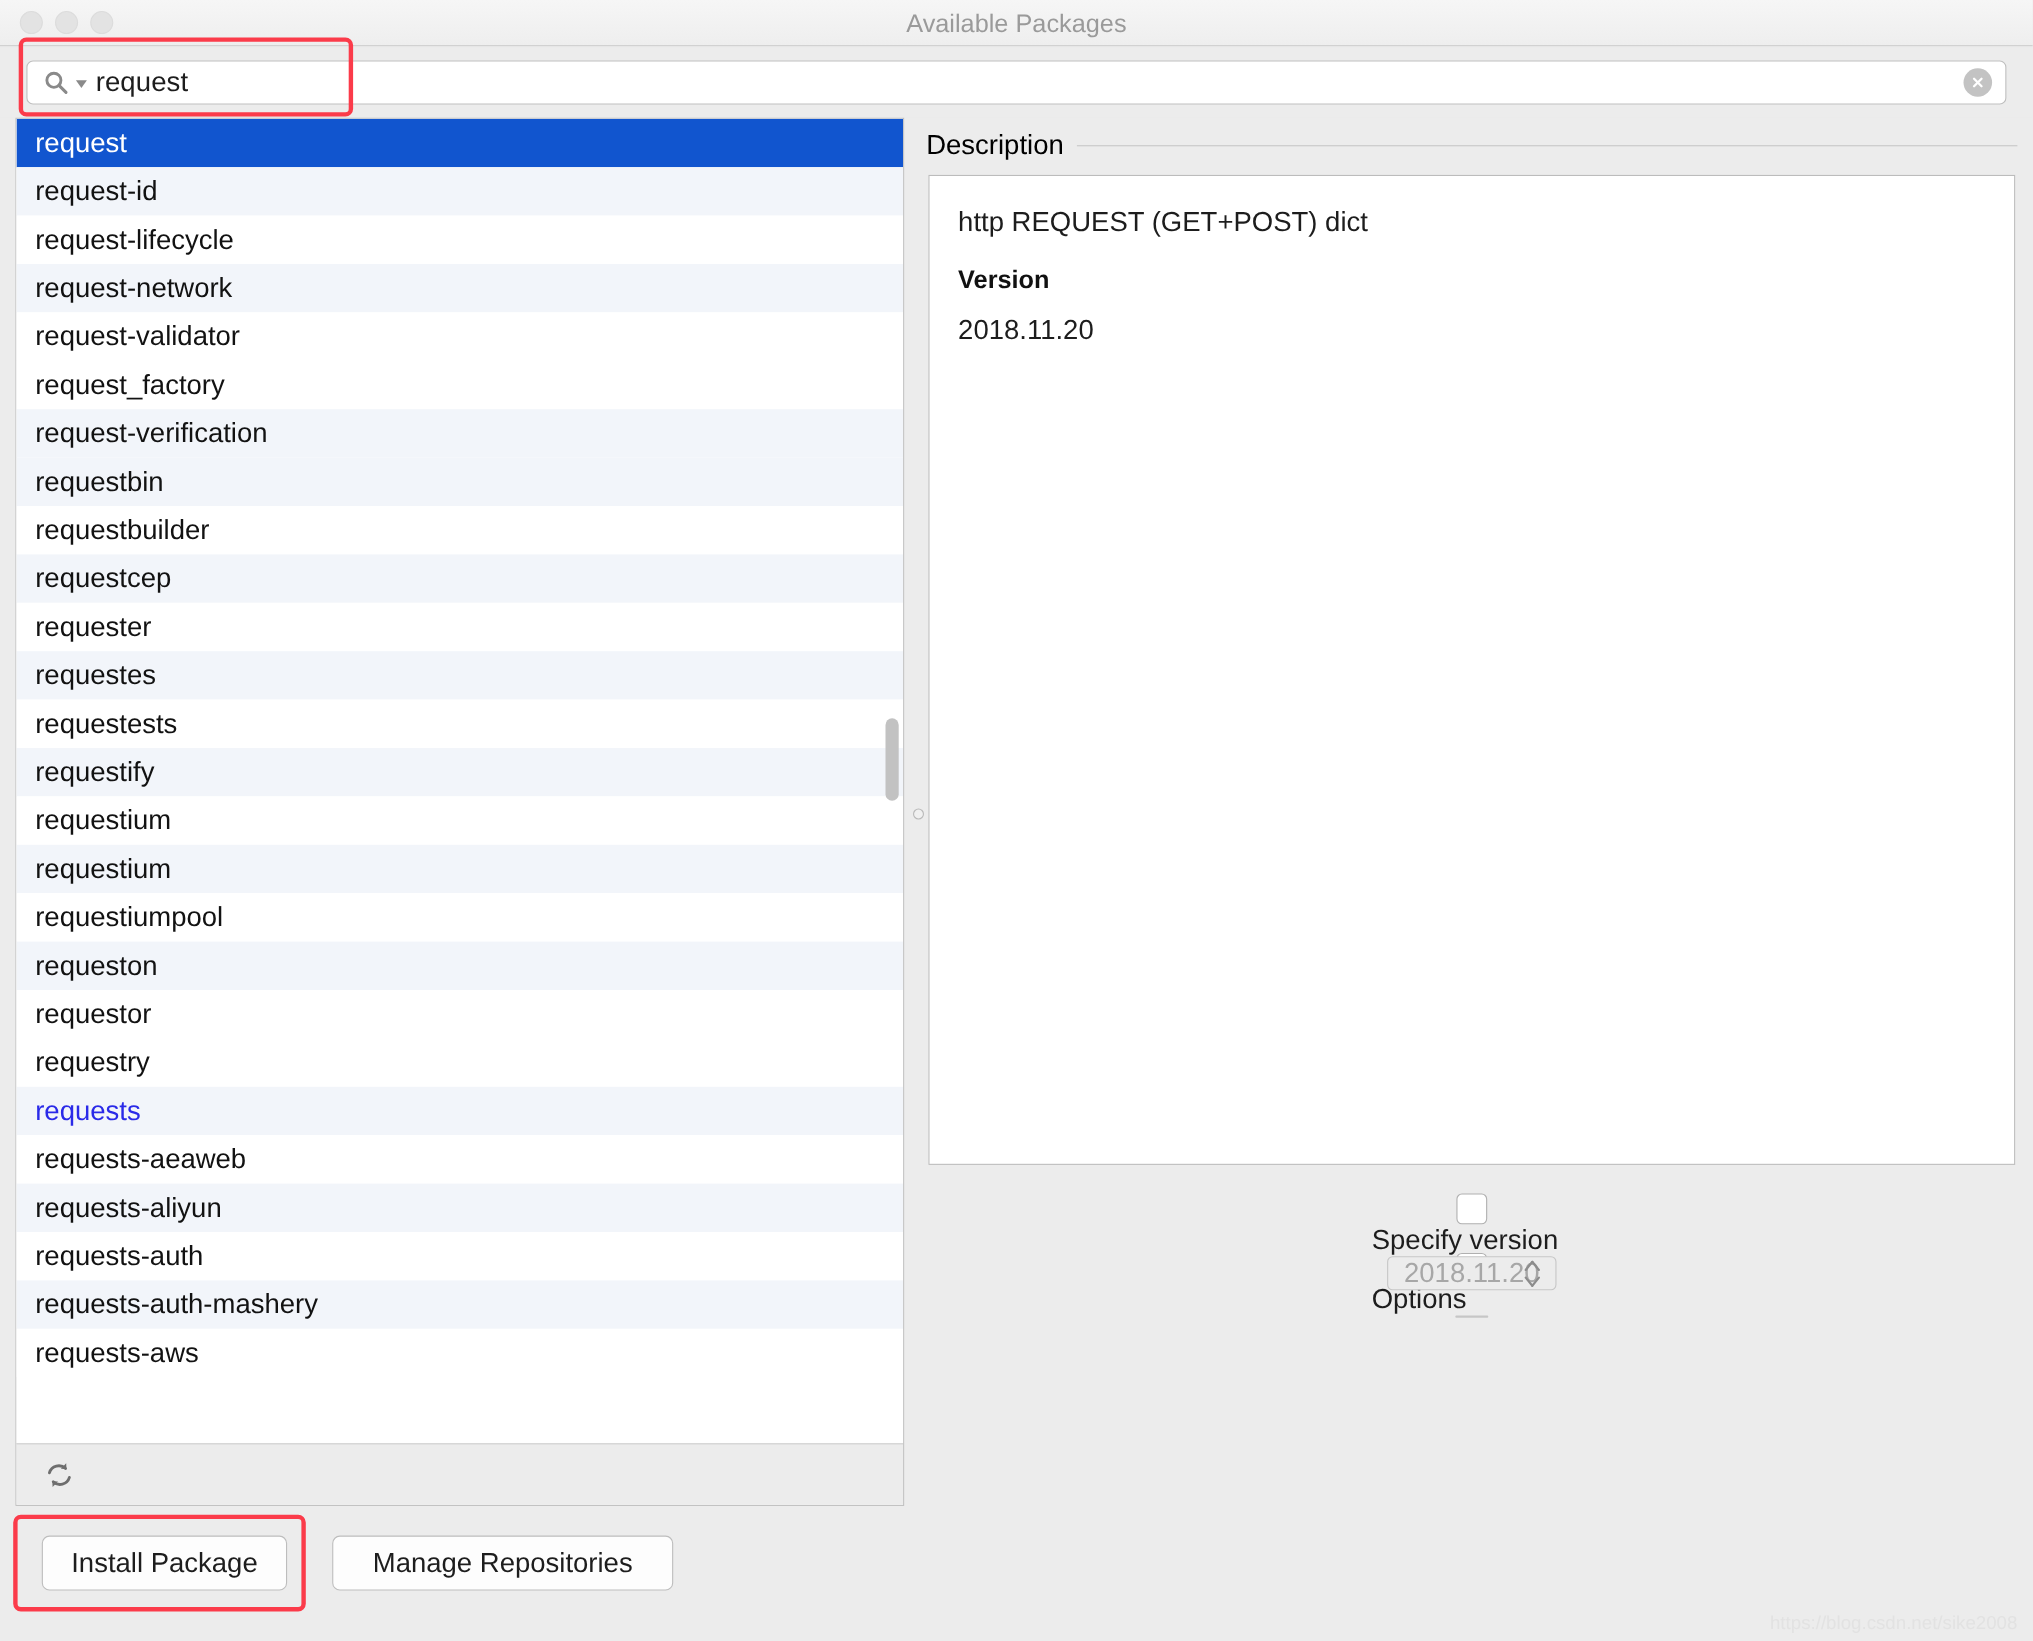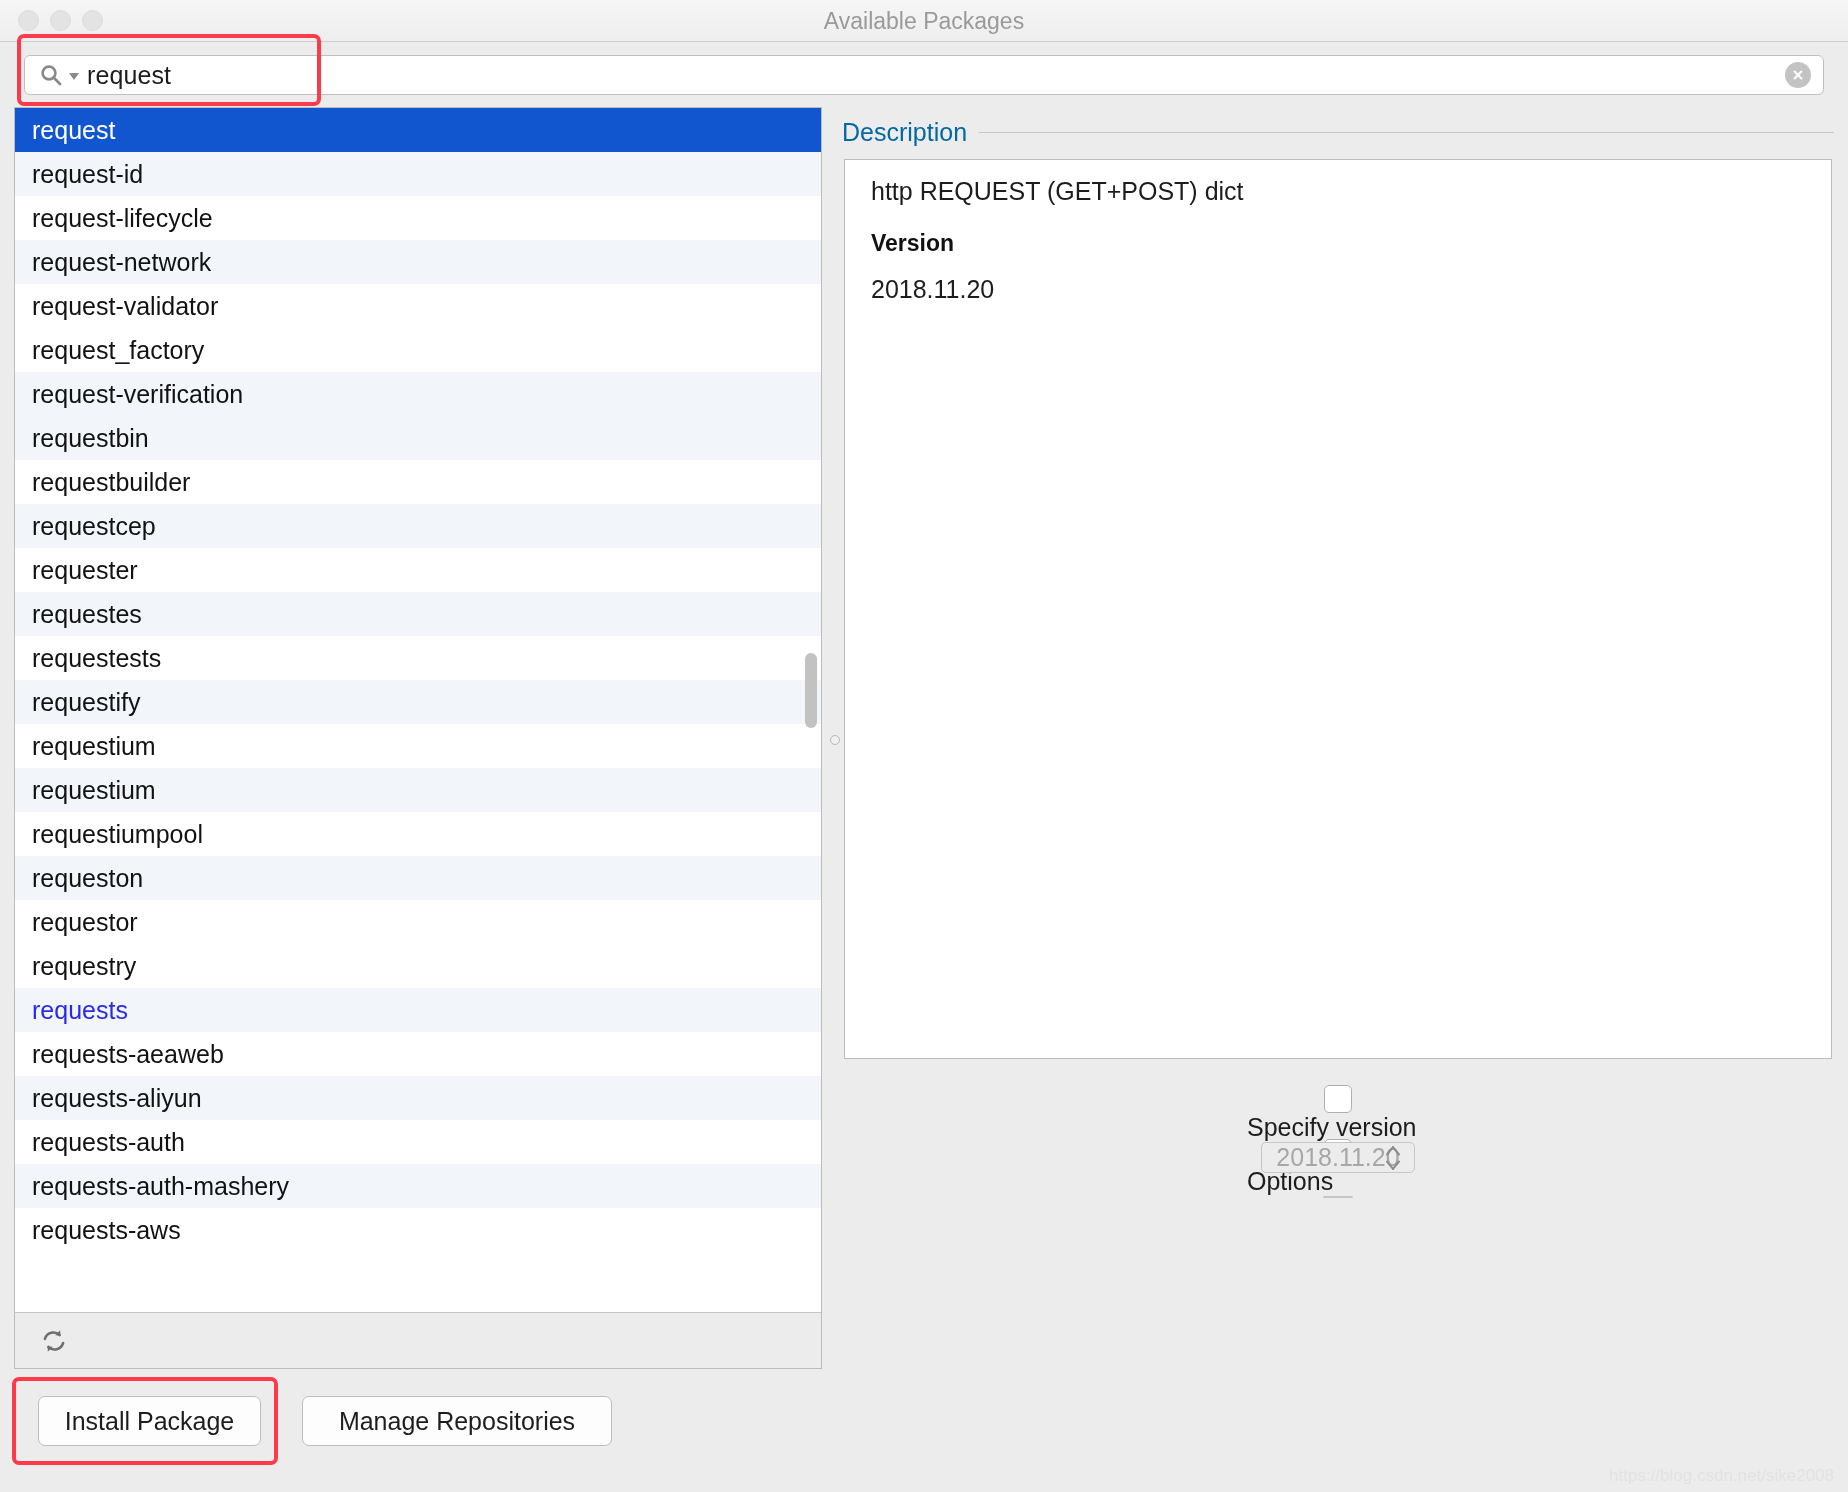--- a/index.html
+++ b/index.html
@@ -169,32 +169,32 @@
   .desc-panel {
     position: absolute; left: 842px; top: 0;
     width: 992px; height: 1262px;
   }
   .desc-legend {
     position: absolute; left: 0; top: 10px;
     width: 992px; height: 30px;
     display: flex; align-items: center;
   }
   .desc-legend-label {
-    font-size: 25px; color: #0369a1;
+    font-size: 25px; color: #000000;
     padding-right: 12px; white-space: nowrap;
   }
   .desc-legend-line {
     flex: 1 1 auto; height: 1px; background: #c6c6c6;
   }
   .desc-box {
     position: absolute; left: 2px; top: 52px;
     width: 988px; height: 900px;
     background: #ffffff;
     border: 1px solid #bcbcbc;
-    padding: 17px 26px;
+    padding: 28px 26px;
     overflow: hidden;
   }
   .desc-summary {
     font-size: 25px; color: #1d1d1d;
     margin: 0 0 24px 0;
   }
   .desc-h {
     font-size: 23px; font-weight: bold; color: #111111;
     margin: 0 0 18px 0;
   }

